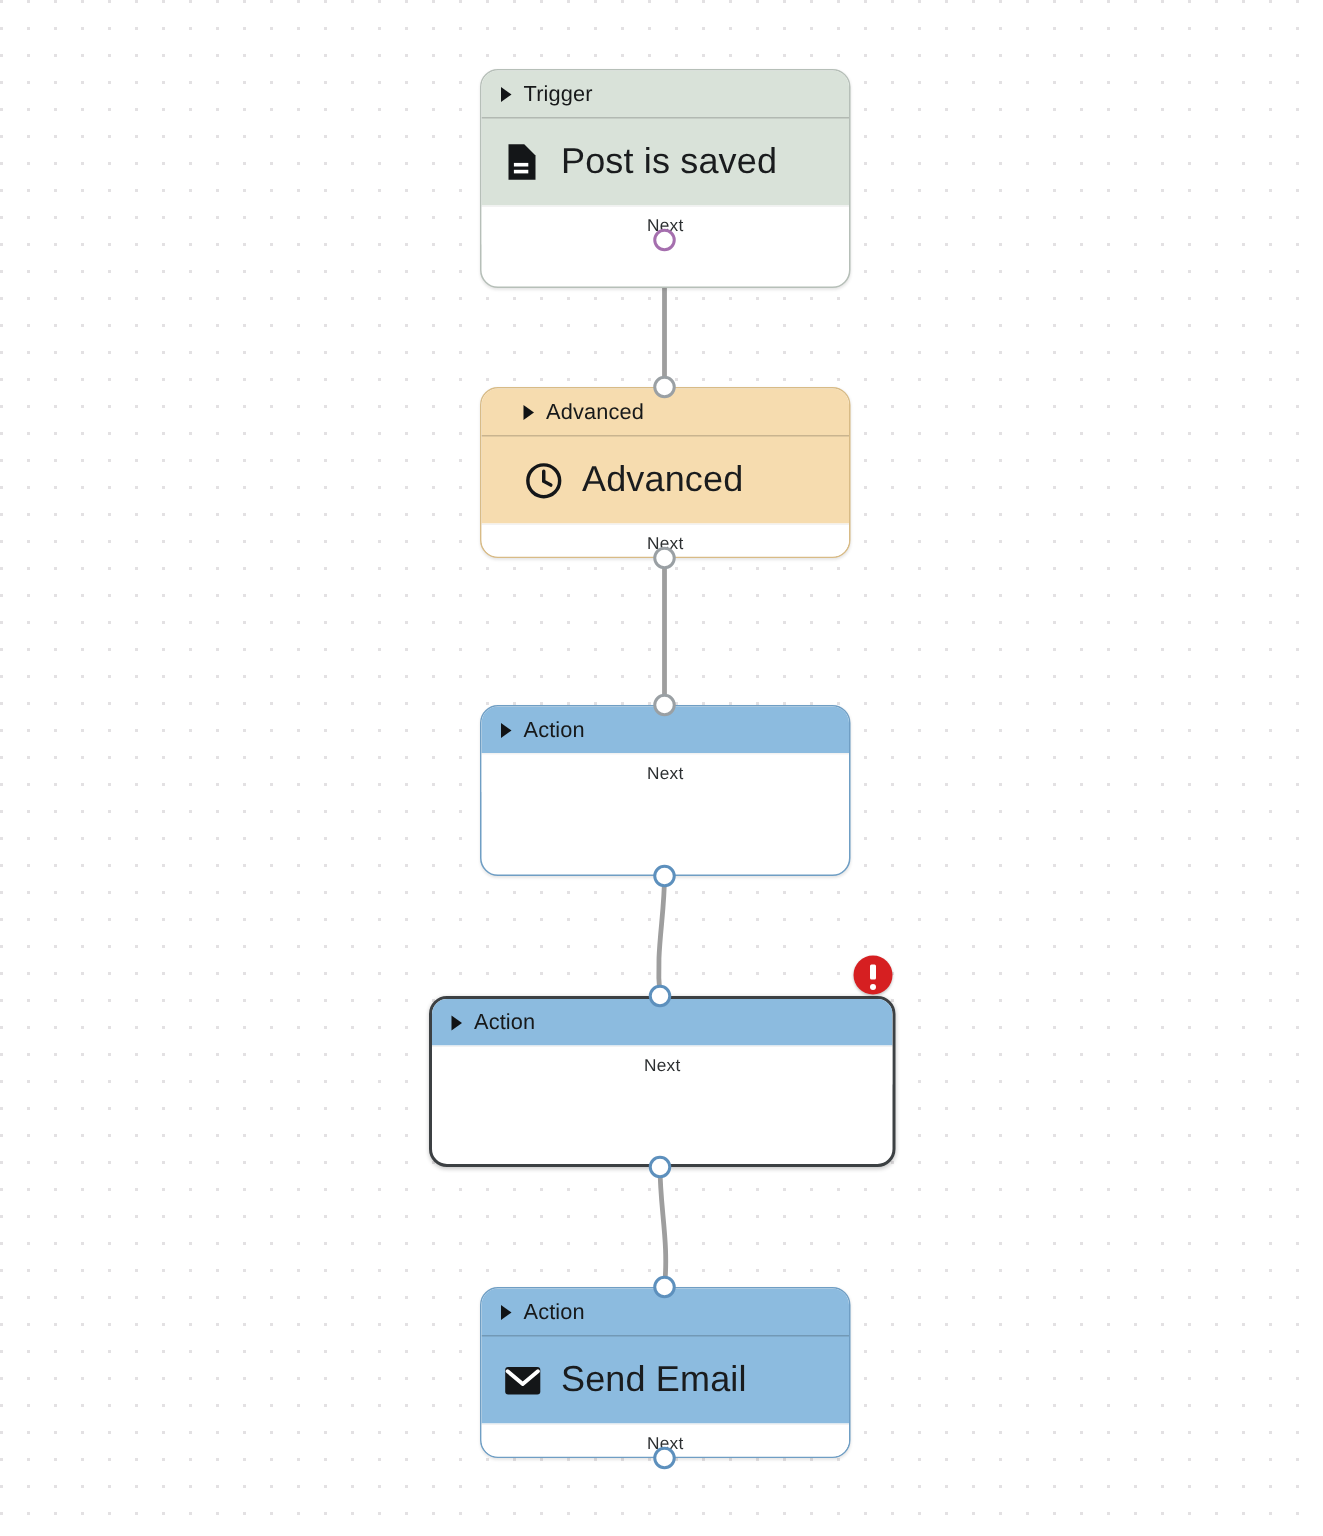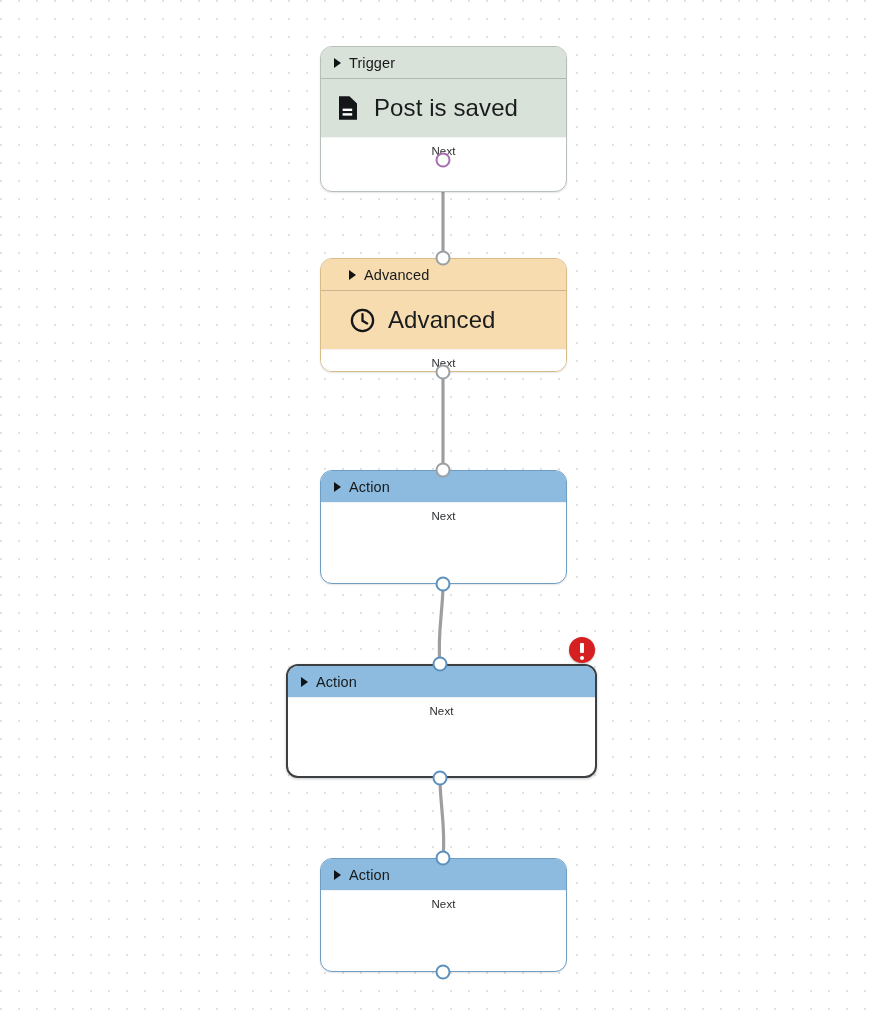--- a/index.html
+++ b/index.html
@@ -228,20 +228,29 @@
           <span>Action</span>
         </div>
         <div class="node-foot">
           <span>Next</span>
         </div>
       </div>
       <div class="node theme-action" style="left: 320px; top: 858px; width: 247px; height: 114px;">
         <div class="node-head">
           <span class="caret"></span>
           <span>Action</span>
+        </div>
+        <div class="node-body">
+          <span class="glyph">
+            <svg width="25" height="21" viewBox="0 0 25 21">
+              <rect x="0.8" y="1.4" width="23.4" height="18.2" rx="2" fill="#141618"></rect>
+              <path d="M2.4 4.2 L12.5 12.6 L22.6 4.2" fill="none" stroke="#ffffff" stroke-width="2.6" stroke-linejoin="round" stroke-linecap="round"></path>
+            </svg>
+          </span>
+          <span class="node-title">Send Email</span>
         </div>
         <div class="node-foot">
           <span>Next</span>
         </div>
       </div>
     </div>
 
 <div class="port accent" style="left: 443px; top: 160px;"></div>
     <div class="port" style="left: 443px; top: 258px;"></div>
     <div class="port" style="left: 443px; top: 372px;"></div>

